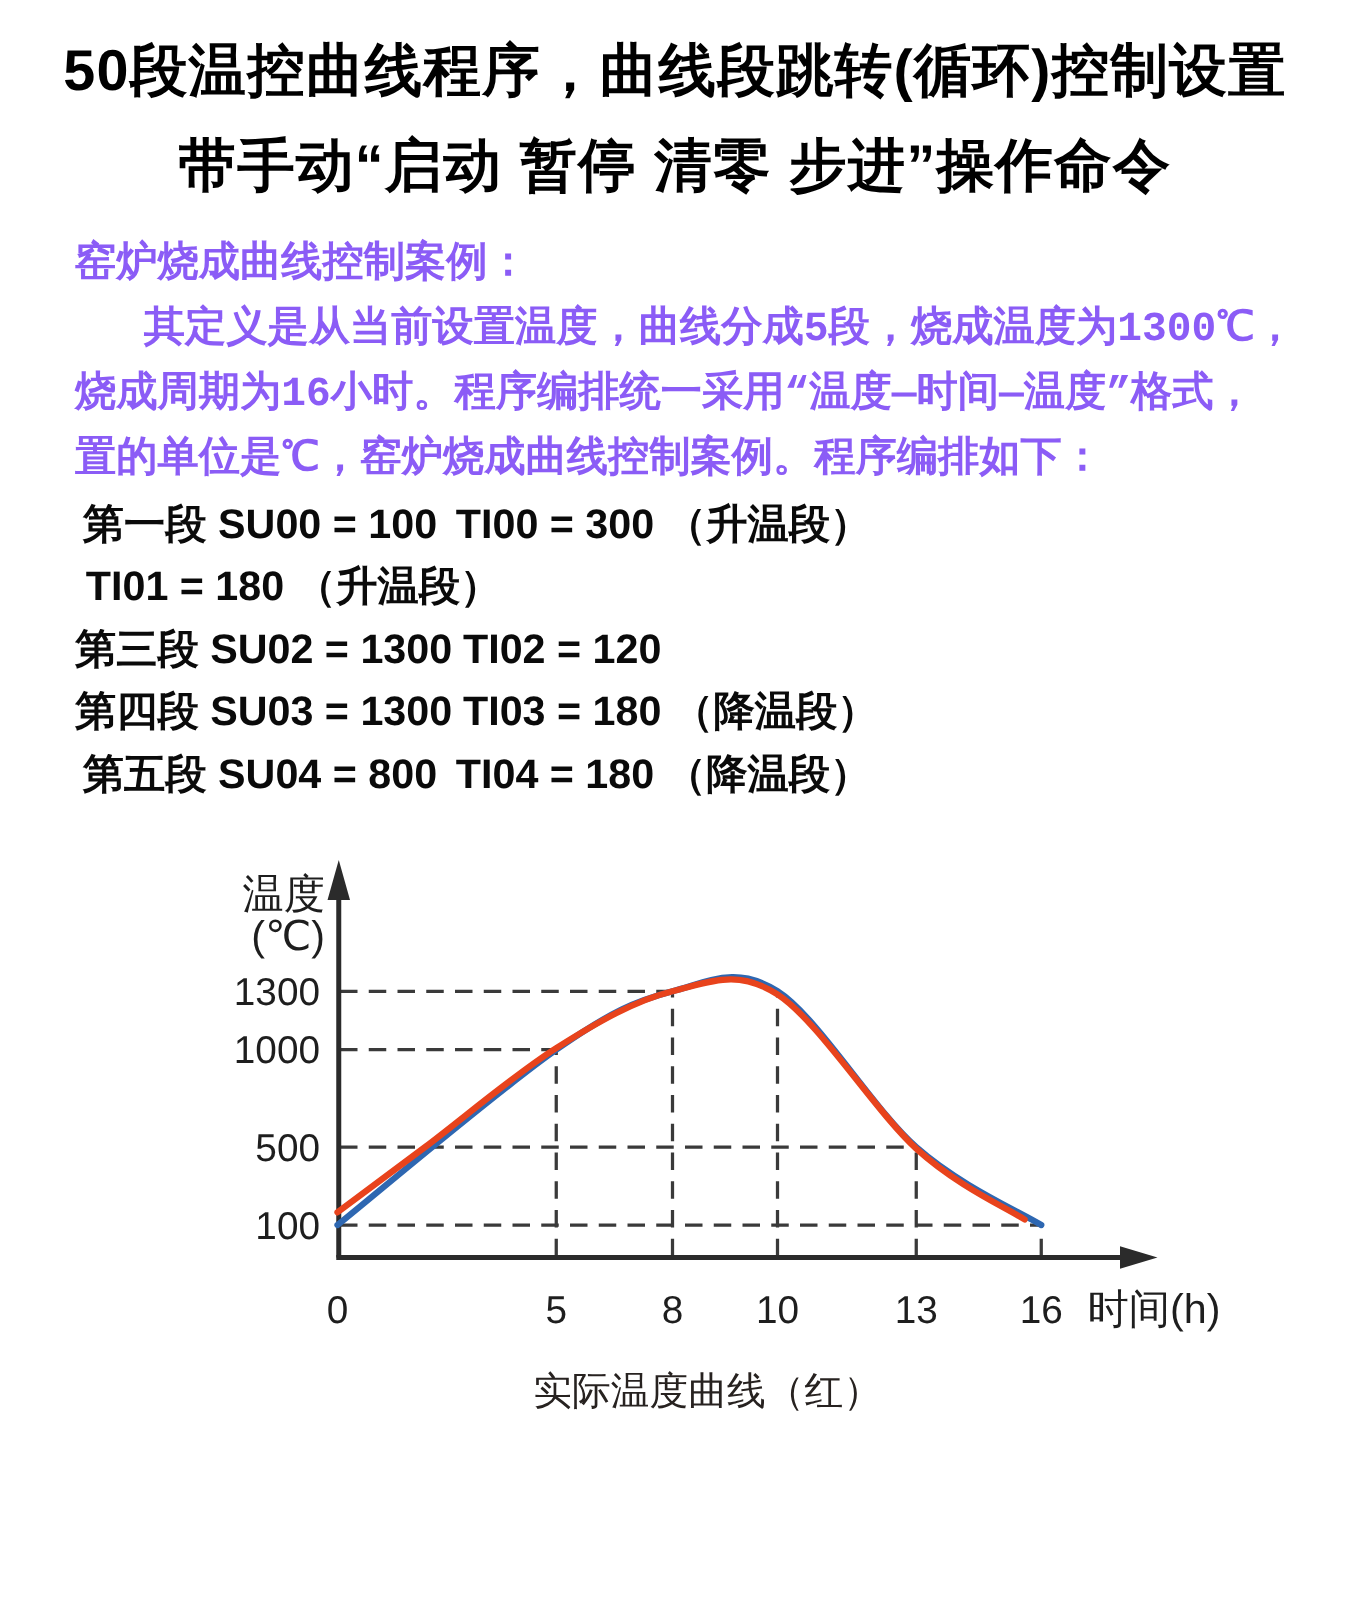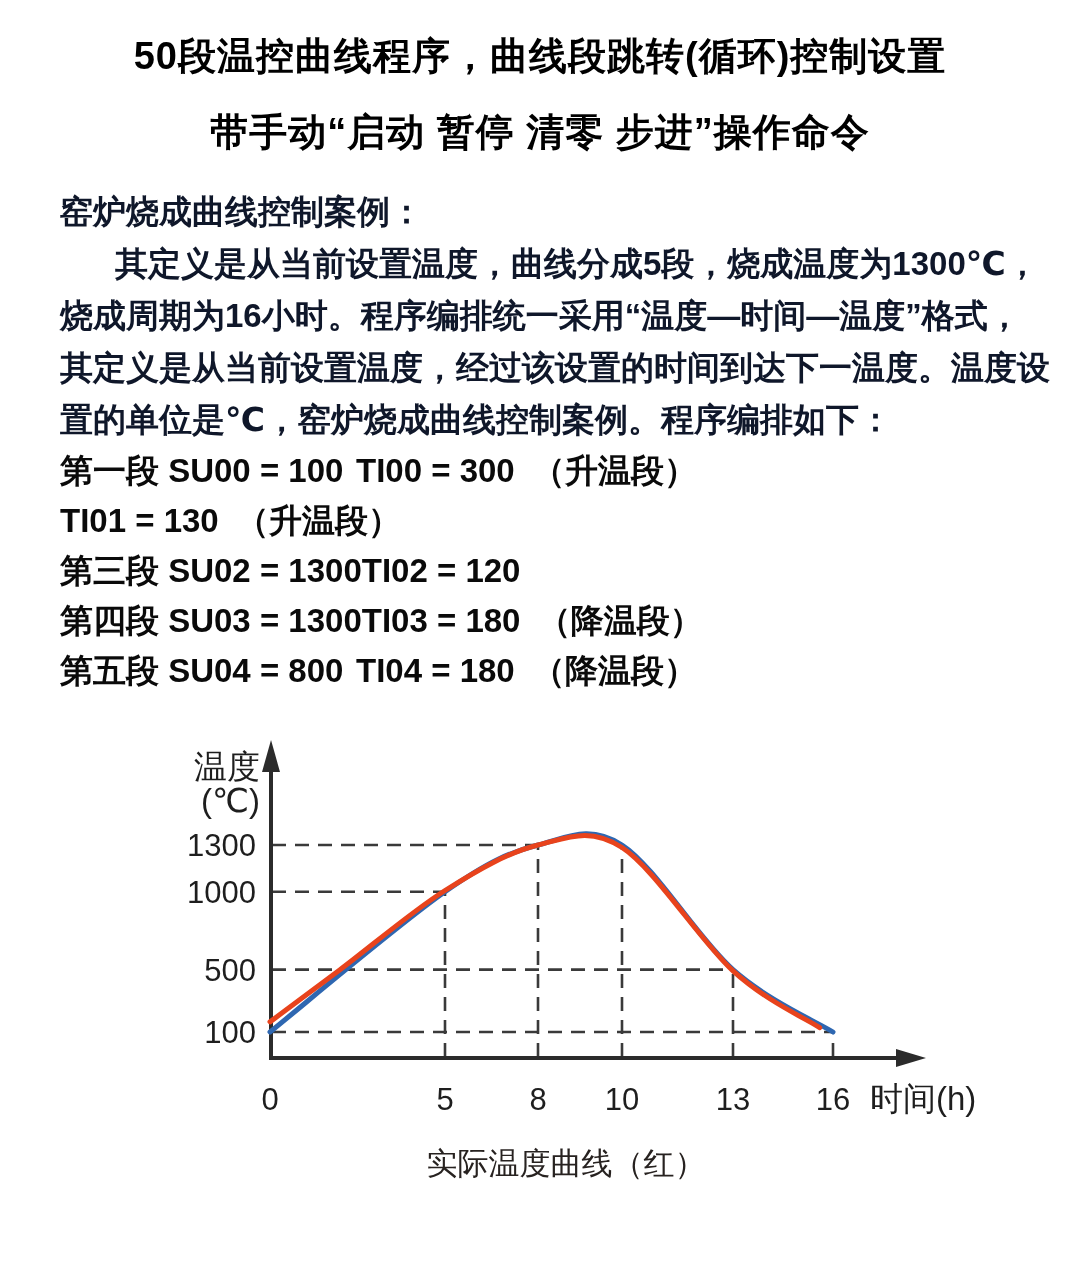--- a/index.html
+++ b/index.html
@@ -2,28 +2,28 @@
 <html><head>
 <meta charset="utf-8">
 <style>
   * { margin:0; padding:0; box-sizing:border-box; }
   body { background:#ffffff; }
   .page {
     position:relative; width:1080px; height:1279px; background:#fff;
     overflow:hidden; color:#0a0a0a;
     font-family:"Liberation Sans","DejaVu Sans",sans-serif;
   }
-  .title { padding-top:18px; text-align:center; font-size:38px; line-height:76px;
+  .title { padding-top:18px; text-align:center; font-size:46px; line-height:76px;
     font-weight:900; letter-spacing:1px; color:#000; }
   .textblock { margin:16px 60px 0 60px; font-size:33px; font-weight:700;
-    line-height:52px; color:#0f172a; }
+    line-height:52px; color:#8b5cf6;font-family:Liberation Mono, monospace; }
   .textblock .line { white-space:nowrap; }
   .indent { padding-left:55px; }
   .program { margin:0 60px 0 60px; font-size:33px; font-weight:700; line-height:50px; }
-  .prow { display:flex; white-space:nowrap; }
+  .prow { display:flex; white-space:nowrap;text-align:center; }
   .prow .c1 { min-width:296px; }
   .prow .c2 { min-width:176px; }
   .chart-wrap { margin-top:24px; }
   svg text { font-family:"Liberation Sans","DejaVu Sans",sans-serif; fill:#1e1e1e; }
   svg .tick { font-size:31px; }
   svg .axtitle { font-size:33px; }
   svg .dash { stroke:#3a3a3a; stroke-width:2.6; stroke-dasharray:14 9; fill:none; }
   svg .axis { stroke:#2b2b2b; stroke-width:4; fill:none; }
   svg .arrow { fill:#2b2b2b; stroke:none; }
   .legend { margin:12px 0 0 52px; text-align:center; font-size:31px;
@@ -36,32 +36,31 @@
 
   <div class="title">
     <div>50段温控曲线程序，曲线段跳转(循环)控制设置</div>
     <div>带手动“启动 暂停 清零 步进”操作命令</div>
   </div>
 
   <div class="textblock">
     <div class="line">窑炉烧成曲线控制案例：</div>
     <div class="line indent">其定义是从当前设置温度，曲线分成5段，烧成温度为1300℃，</div>
     <div class="line">烧成周期为16小时。程序编排统一采用“温度—时间—温度”格式，</div>
-    <div class="line">其定义是从当前设置温度，经过该设置的时间到达下一温度。温度设</div>
     <div class="line">置的单位是℃，窑炉烧成曲线控制案例。程序编排如下：</div>
   </div>
 
   <div class="program">
     <div class="prow">
       <span class="c1"><span>第一段</span> <span>SU00 = 100</span></span>
       <span class="c2">TI00 = 300</span>
       <span>（升温段）</span>
     </div>
     <div class="prow">
-      <span class="c2">TI01 = 130</span>
+      <span class="c2">TI01 = 180</span>
       <span>（升温段）</span>
     </div>
     <div class="prow">
       <span class="c1"><span>第三段</span> <span>SU02 = 1300</span></span>
       <span class="c2">TI02 = 120</span>
     </div>
     <div class="prow">
       <span class="c1"><span>第四段</span> <span>SU03 = 1300</span></span>
       <span class="c2">TI03 = 180</span>
       <span>（降温段）</span>

